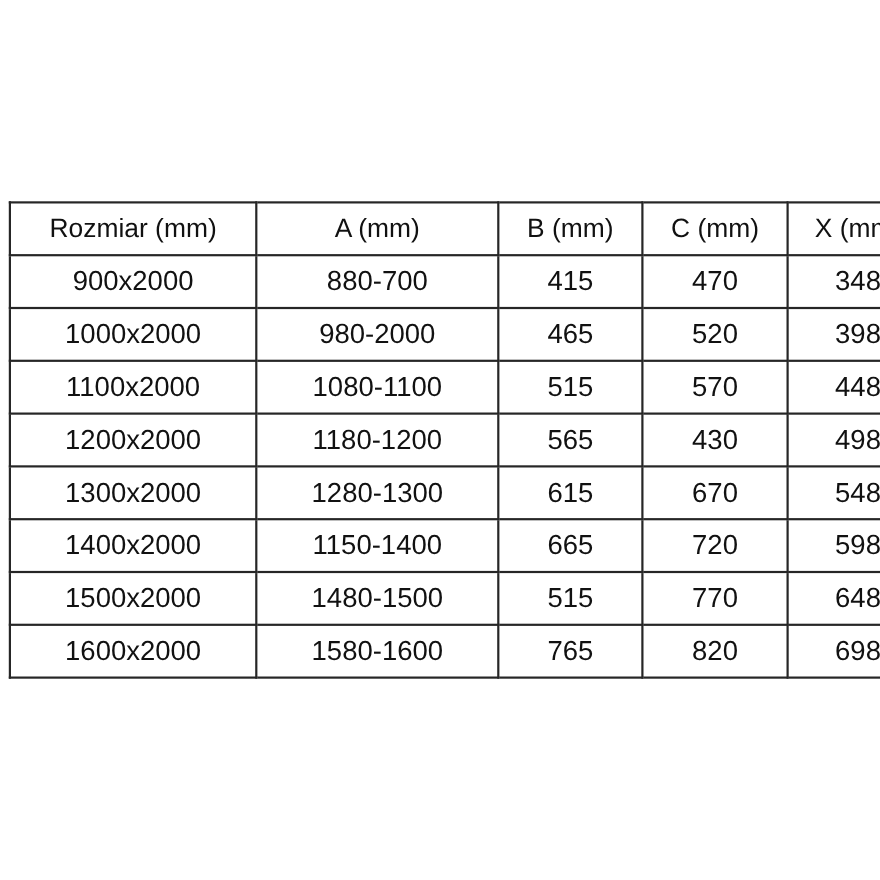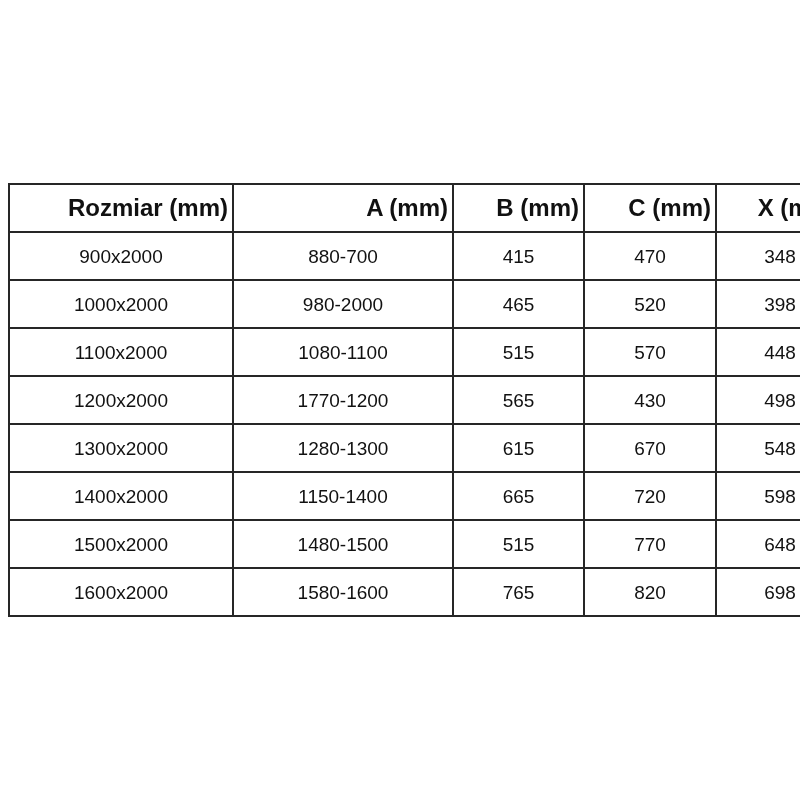--- a/index.html
+++ b/index.html
@@ -25,30 +25,29 @@
     width: 785px;
     background: #ffffff;
   }
   table.size-table th,
   table.size-table td {
     border: 2px solid #262626;
     height: 46px;
     text-align: center;
     vertical-align: middle;
     padding: 0 4px;
-    font-size: 19px;
+    font-size: 25px;
     line-height: 1;
     white-space: nowrap;
     overflow: hidden;
     color: #111111;
   }
   table.size-table th {
-    font-weight: bold;
+    font-weight: normal;
     font-size: 24px;
-    text-align: right;
   }
   table.size-table th:nth-child(1), table.size-table td:nth-child(1) { width: 214px; }
   table.size-table th:nth-child(2), table.size-table td:nth-child(2) { width: 210px; }
   table.size-table th:nth-child(3), table.size-table td:nth-child(3) { width: 121px; }
   table.size-table th:nth-child(4), table.size-table td:nth-child(4) { width: 122px; }
   table.size-table th:nth-child(5), table.size-table td:nth-child(5) { width: 118px; }
 </style>
 </head>
 <body>
 
@@ -80,21 +79,21 @@
         </tr>
         <tr>
           <td>1100x2000</td>
           <td>1080-1100</td>
           <td>515</td>
           <td>570</td>
           <td>448</td>
         </tr>
         <tr>
           <td>1200x2000</td>
-          <td>1770-1200</td>
+          <td>1180-1200</td>
           <td>565</td>
           <td>430</td>
           <td>498</td>
         </tr>
         <tr>
           <td>1300x2000</td>
           <td>1280-1300</td>
           <td>615</td>
           <td>670</td>
           <td>548</td>

